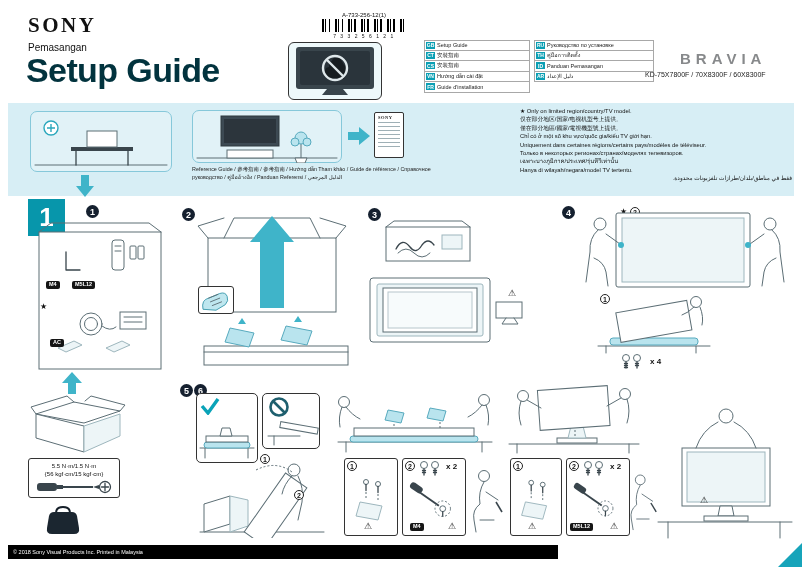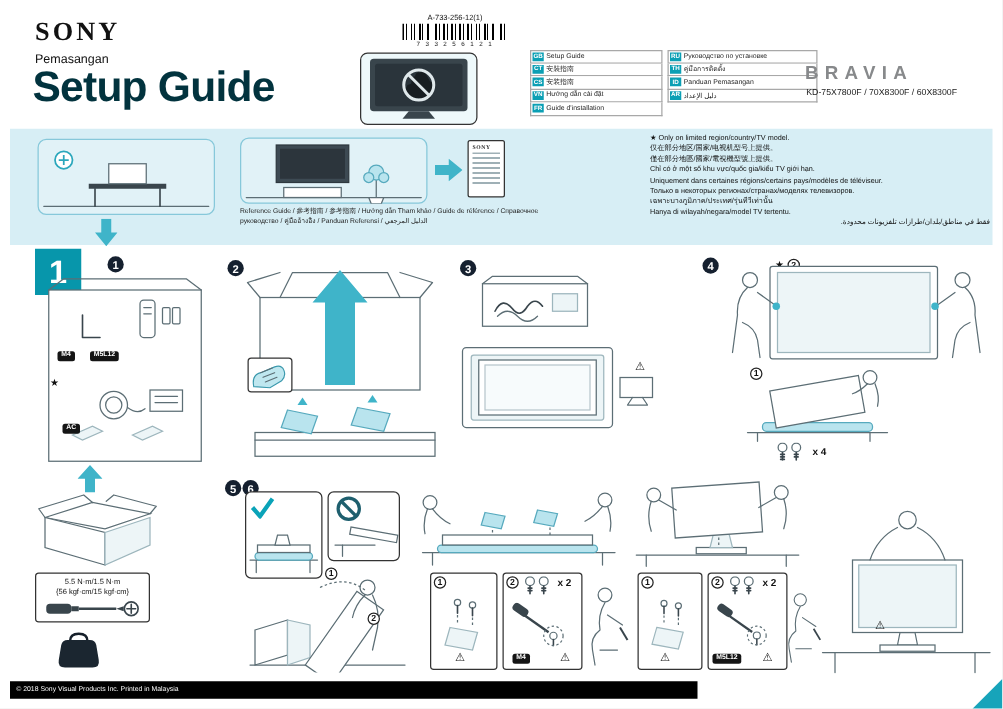--- a/index.html
+++ b/index.html
@@ -107,21 +107,21 @@
     <div class="lang-row">
         <span class="lang-code">ID</span>
         <span class="lang-label">Panduan Pemasangan</span>
       </div>
     <div class="lang-row">
         <span class="lang-code">AR</span>
         <span class="lang-label">دليل الإعداد</span>
       </div>
   </div>
 
-  <div class="abs bravia" style="left:644px;top:50px">BRAVIA</div>
+  <div class="abs bravia" style="left:680px;top:50px">BRAVIA</div>
   <div class="abs models" style="left:645px;top:71px">KD-75X7800F / 70X8300F / 60X8300F</div>
 
   <div class="abs band" style="left:8px;top:103px;width:786px;height:93px"></div>
 
   <div class="abs bpanel" style="left:30px;top:111px;width:142px;height:61px">
     <svg width="140" height="58" viewBox="0 0 140 58">
       <line x1="4" y1="53" x2="136" y2="53" class="ln"></line>
       <rect x="40" y="35" width="62" height="4" class="dk"></rect>
       <line x1="45" y1="39" x2="45" y2="53" class="ln2"></line>
       <line x1="97" y1="39" x2="97" y2="53" class="ln2"></line>

